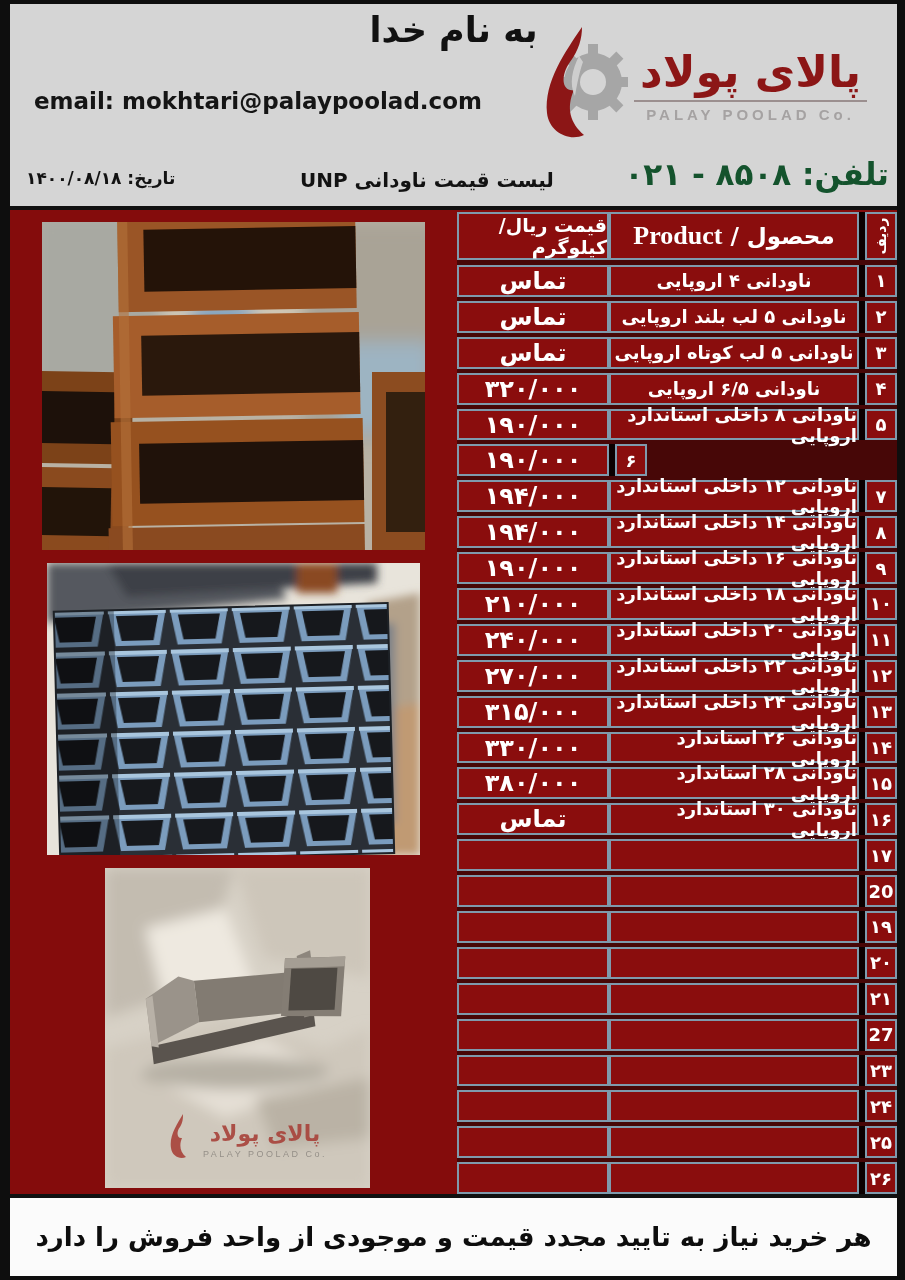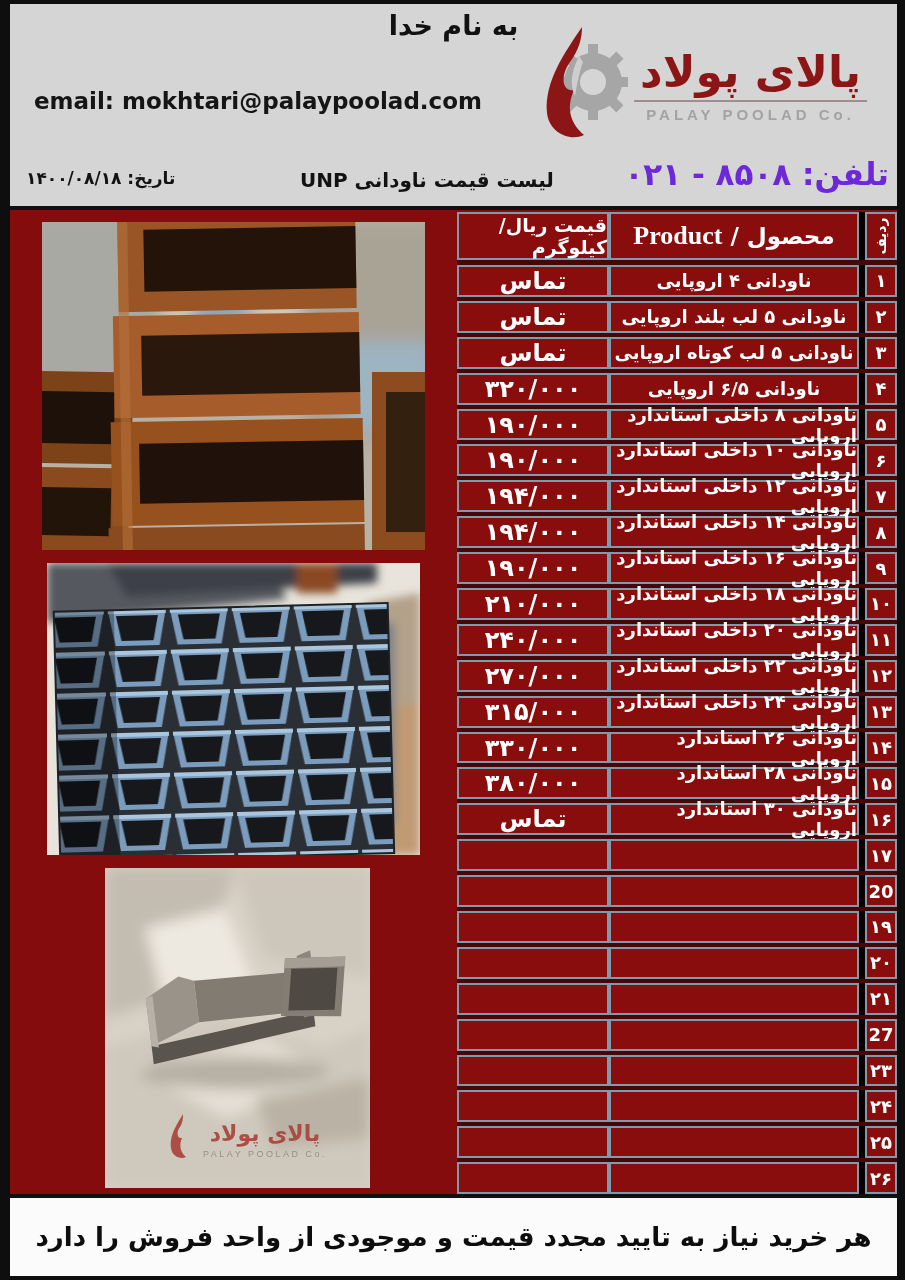--- a/index.html
+++ b/index.html
@@ -3,29 +3,29 @@
 <meta charset="utf-8">
 <style>
   html,body{margin:0;padding:0;background:#ffffff;font-family:"DejaVu Sans",sans-serif;}
   .page{position:relative;width:905px;height:1280px;box-sizing:border-box;margin:0 auto;
         background:#840c0c;border:4px solid #0e0e0e;border-left-width:10px;border-right-width:8px;overflow:hidden;}
 
   
   .header{position:absolute;top:0;left:0;right:0;height:206px;background:#d5d5d5;
           border-bottom:4px solid #101010;box-sizing:border-box;}
   .bismillah{position:absolute;top:6px;left:0;right:0;text-align:center;
-             font-size:27px;font-weight:bold;color:#111;direction:rtl;}
+             font-size:35px;font-weight:bold;color:#111;direction:rtl;}
   .logo{position:absolute;top:22px;right:30px;display:flex;align-items:center;gap:6px;}
   .logo-texts{display:flex;flex-direction:column;align-items:center;}
   .logo-fa{font-size:44px;font-weight:bold;color:#8c1616;direction:rtl;line-height:1.05;
            border-bottom:2px solid #9b8f8f;padding:0 6px 4px 6px;}
   .logo-en{font-size:15px;font-weight:bold;color:#a5a2a2;letter-spacing:4px;margin-top:4px;
            font-family:"Liberation Sans",sans-serif;}
   .email{position:absolute;left:24px;top:84px;font-size:23px;font-weight:bold;color:#151515;direction:ltr;}
-  .phone{position:absolute;right:8px;bottom:14px;font-size:31px;font-weight:bold;color:#6d28d9;direction:rtl;}
+  .phone{position:absolute;right:8px;bottom:14px;font-size:31px;font-weight:bold;color:#14532d;direction:rtl;}
   .doc-title{position:absolute;left:47%;transform:translateX(-50%);bottom:14px;
              font-size:20px;font-weight:bold;color:#121212;direction:rtl;white-space:nowrap;}
   .doc-date{position:absolute;left:16px;bottom:18px;font-size:17px;font-weight:bold;color:#121212;direction:rtl;}
 
   
   .main{position:absolute;top:206px;left:0;right:0;bottom:82px;background:#840c0c;}
   .photo{position:absolute;overflow:hidden;}
   .photo svg{display:block;}
   .photo1{left:32px;top:12px;width:383px;height:328px;}
   .photo2{left:37px;top:353px;width:373px;height:292px;}
@@ -234,21 +234,20 @@
             <div class="cell c-product">ناودانی ۶/۵ اروپایی</div>
             <div class="c-gap"></div>
             <div class="cell c-radif">۴</div>
           </div><div class="trow">
             <div class="cell c-price">۱۹۰/۰۰۰</div>
             <div class="cell c-product">ناودانی ۸ داخلی استاندارد اروپایی</div>
             <div class="c-gap"></div>
             <div class="cell c-radif">۵</div>
           </div><div class="trow">
             <div class="cell c-price">۱۹۰/۰۰۰</div>
-            <div class="cell c-product">ناودانی ۱۰ داخلی استاندارد اروپایی</div>
             <div class="c-gap"></div>
             <div class="cell c-radif">۶</div>
           </div><div class="trow">
             <div class="cell c-price">۱۹۴/۰۰۰</div>
             <div class="cell c-product">ناودانی ۱۲ داخلی استاندارد اروپایی</div>
             <div class="c-gap"></div>
             <div class="cell c-radif">۷</div>
           </div><div class="trow">
             <div class="cell c-price">۱۹۴/۰۰۰</div>
             <div class="cell c-product">ناودانی ۱۴ داخلی استاندارد اروپایی</div>

